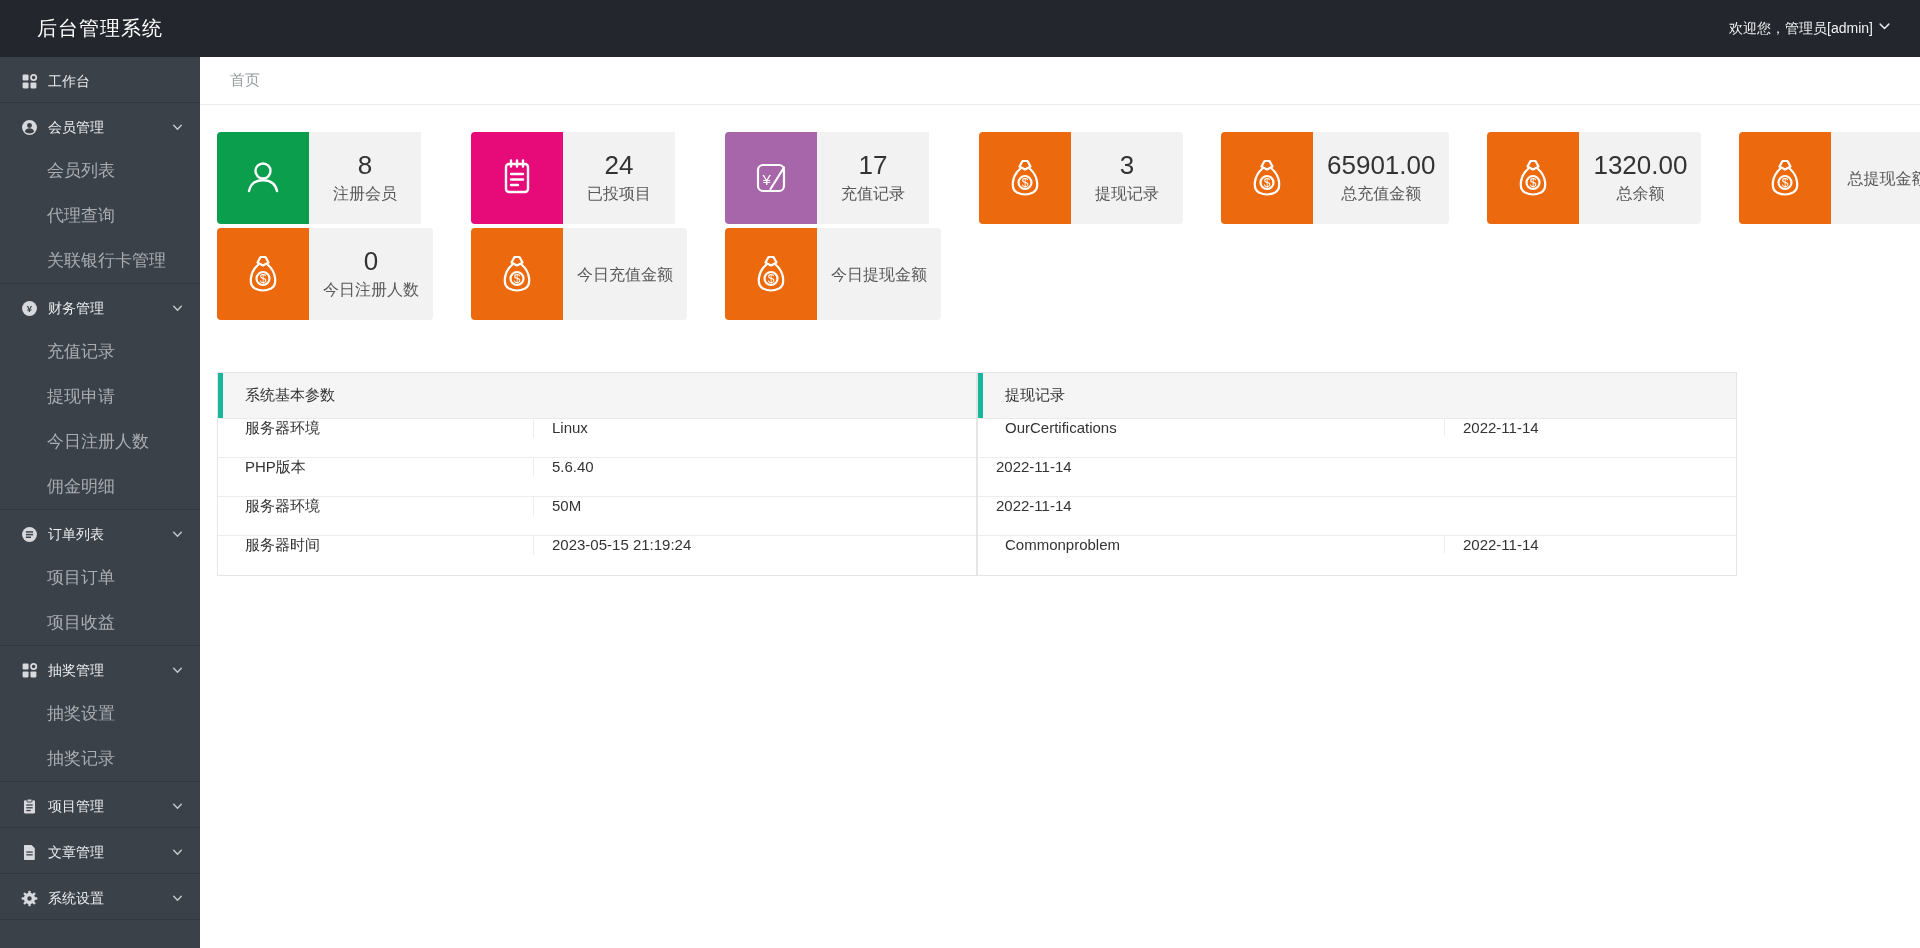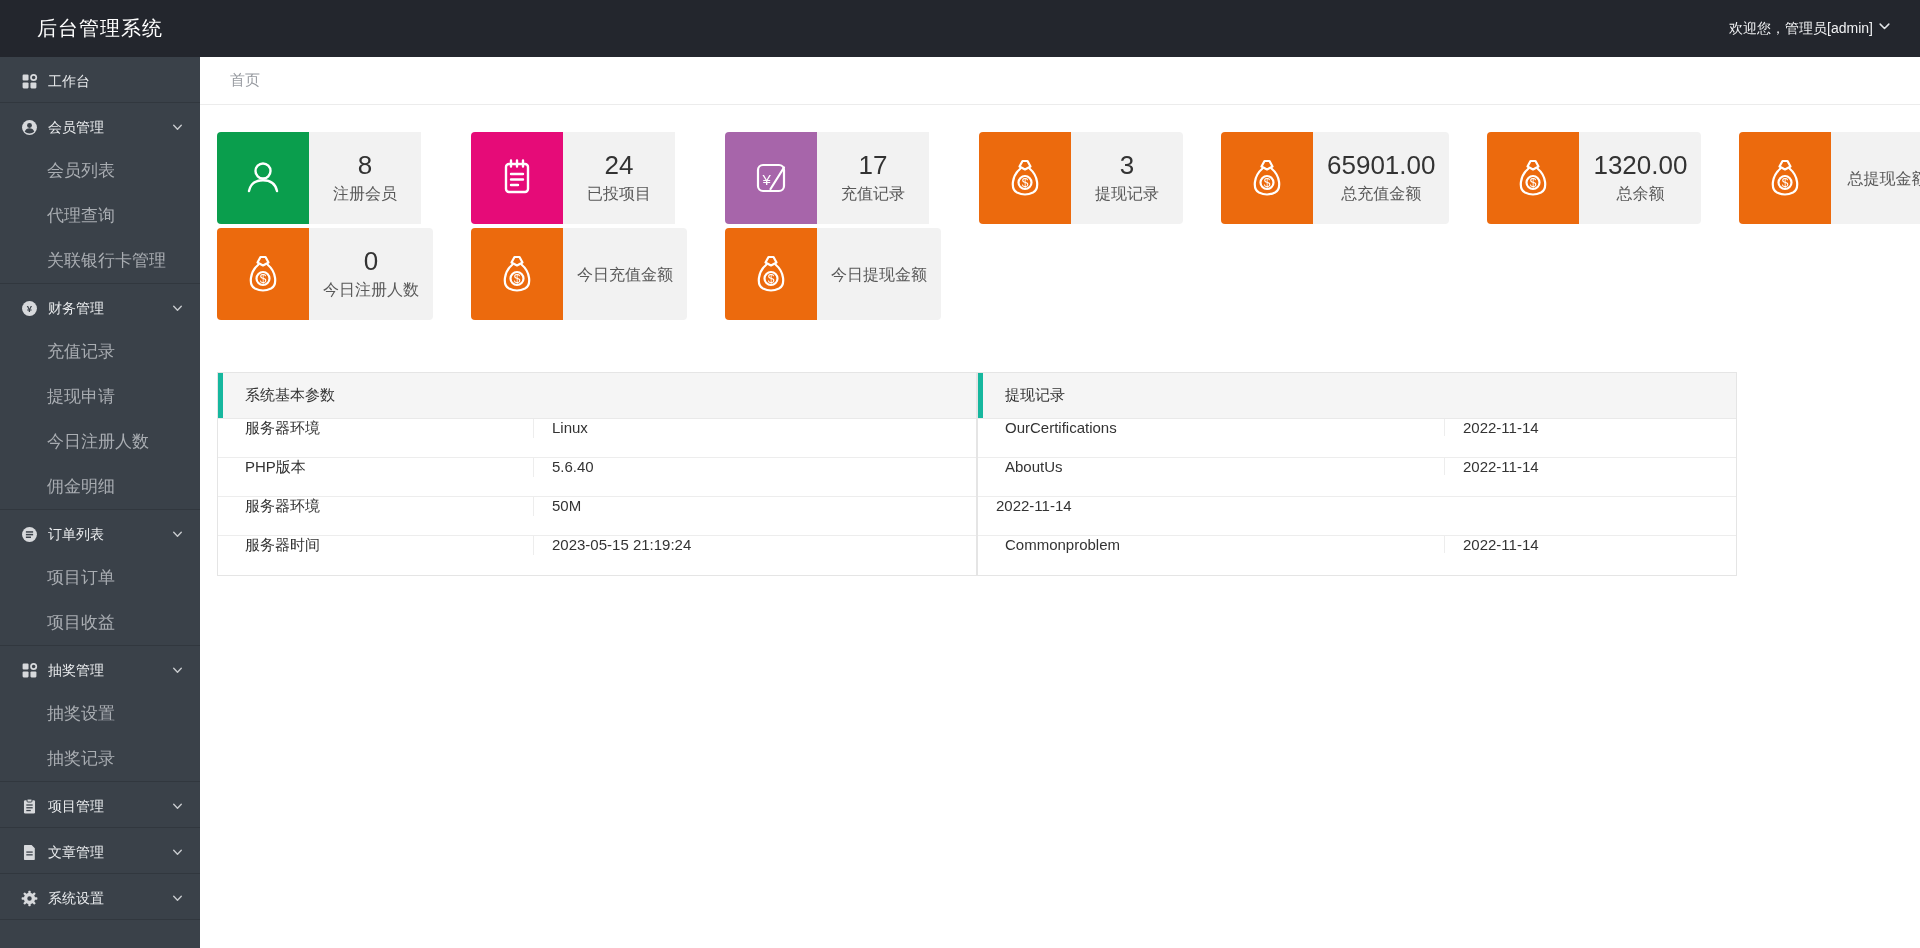--- a/index.html
+++ b/index.html
@@ -414,21 +414,20 @@
           </div>
       </div>
       <div class="panel">
         <div class="panel-header">提现记录</div>
         <div class="panel-body">
             <div class="panel-row">
     <div class="cell-l">OurCertifications</div>
     <div class="cell-r">2022-11-14</div>
   </div>
             <div class="panel-row">
-    <div class="cell-l">AboutUs</div>
     <div class="cell-r">2022-11-14</div>
   </div>
             <div class="panel-row">
     <div class="cell-r">2022-11-14</div>
   </div>
             <div class="panel-row">
     <div class="cell-l">Commonproblem</div>
     <div class="cell-r">2022-11-14</div>
   </div>
           </div>

